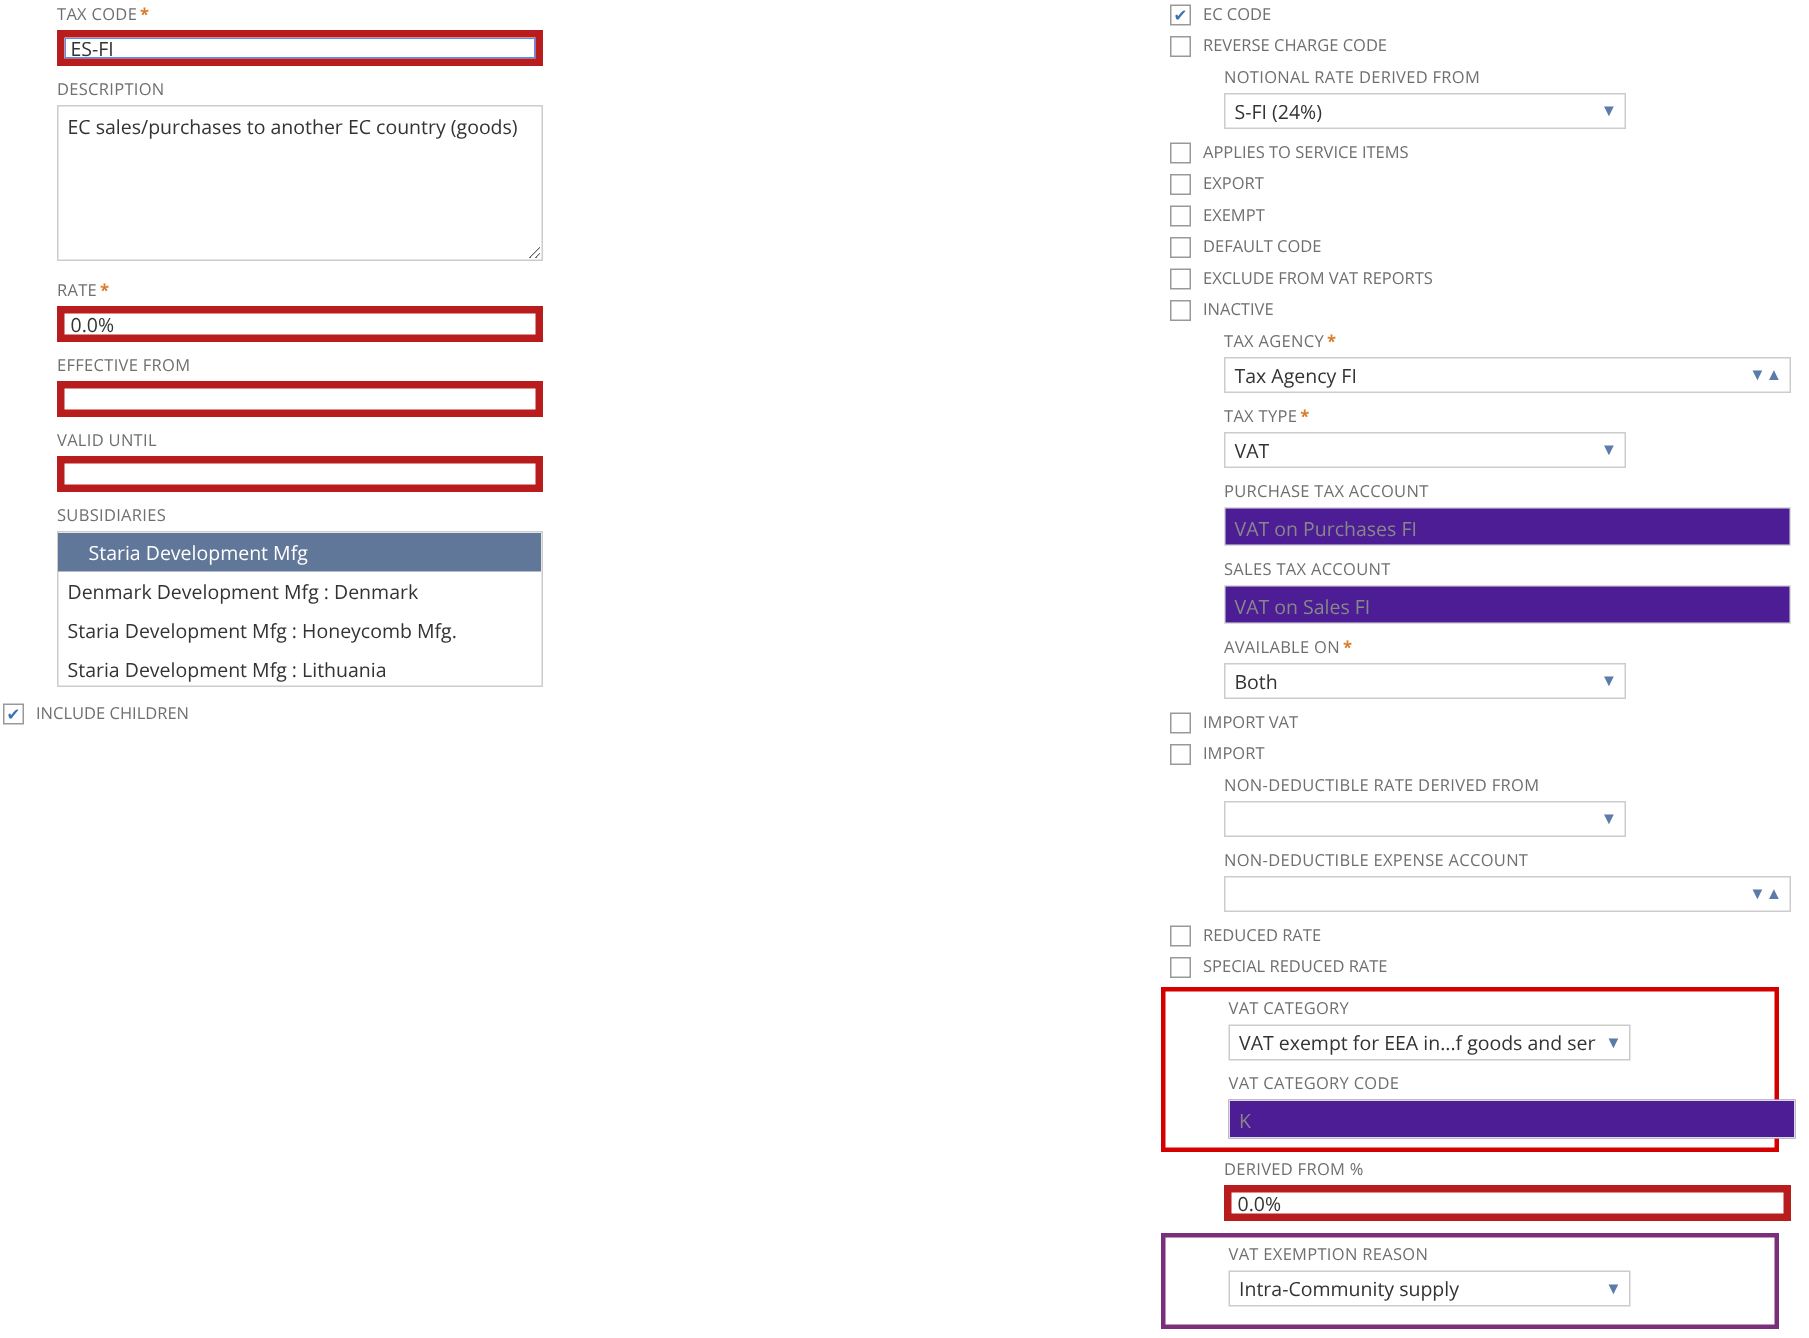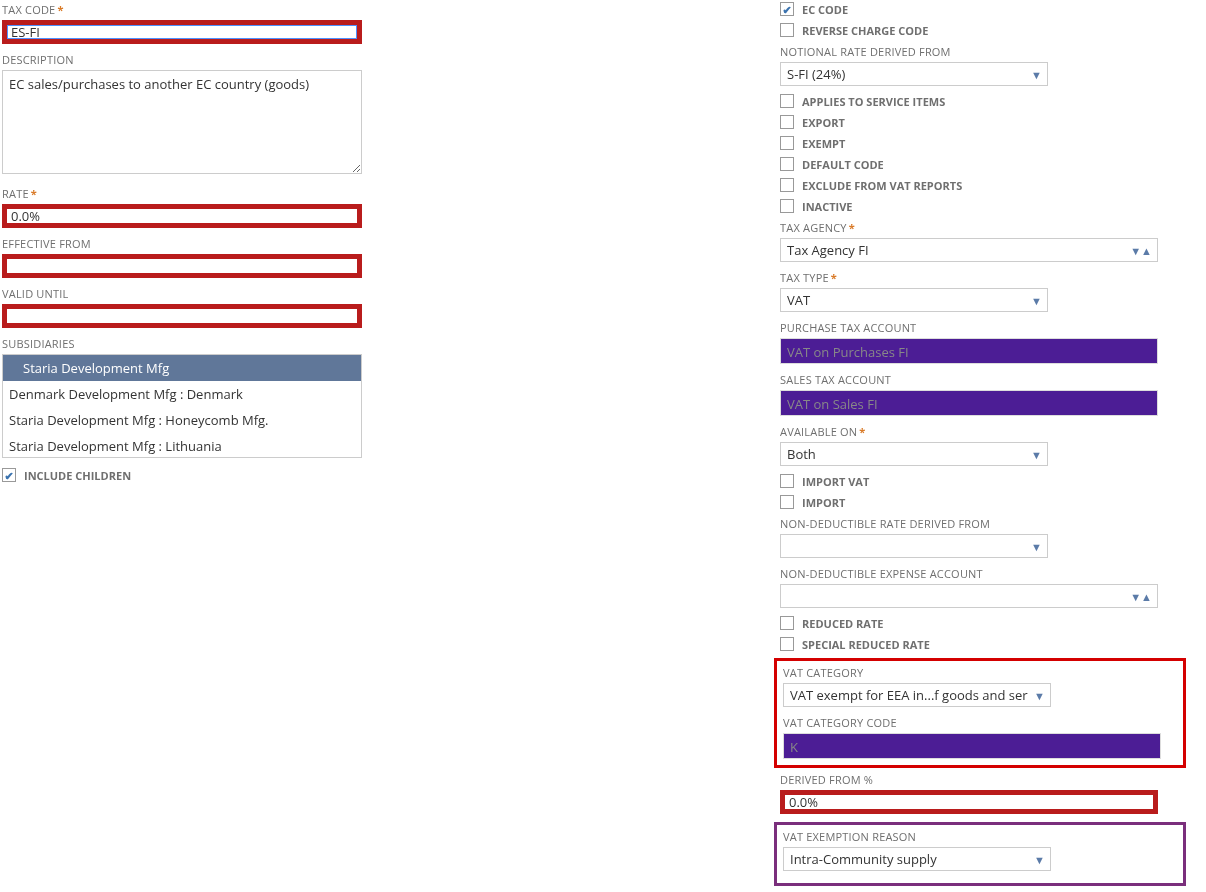--- a/index.html
+++ b/index.html
@@ -10,21 +10,21 @@
     margin: 0;
     padding: 2px;
     background: #fff;
   }
   .container {
     display: flex;
     width: 1206px;
   }
   .col-left { width: 380px; padding-right: 20px; }
   .col-right { width: 400px; margin-left: 398px; }
-  .field { margin-bottom: 8px; }
+  .field { margin-bottom: 8px; margin-left: 36px; }
   .label {
     font-size: 11px;
     color: #6f6f6f;
     text-transform: uppercase;
     letter-spacing: 0.2px;
     margin-bottom: 3px;
     display: block;
   }
   .req { color: #d97b29; font-weight: bold; margin-left: 2px; }
   input[type="text"], .textinput {
@@ -75,23 +75,22 @@
     background: #4c1d95;
     color: #888;
     border: 1px solid #ddd;
     height: 26px;
     width: 378px;
     padding: 4px 6px;
     font-size: 13px;
   }
   .checkbox-row {
     display: flex;
-    align-items: flex-start;
+    align-items: flex-end;
     margin-bottom: 6px;
-    font-weight: bold;
   }
   .checkbox {
     width: 14px; height: 14px;
     border: 1px solid #999;
     margin-right: 8px;
     display: inline-flex;
     align-items: center;
     justify-content: center;
     background: #fff;
   }

